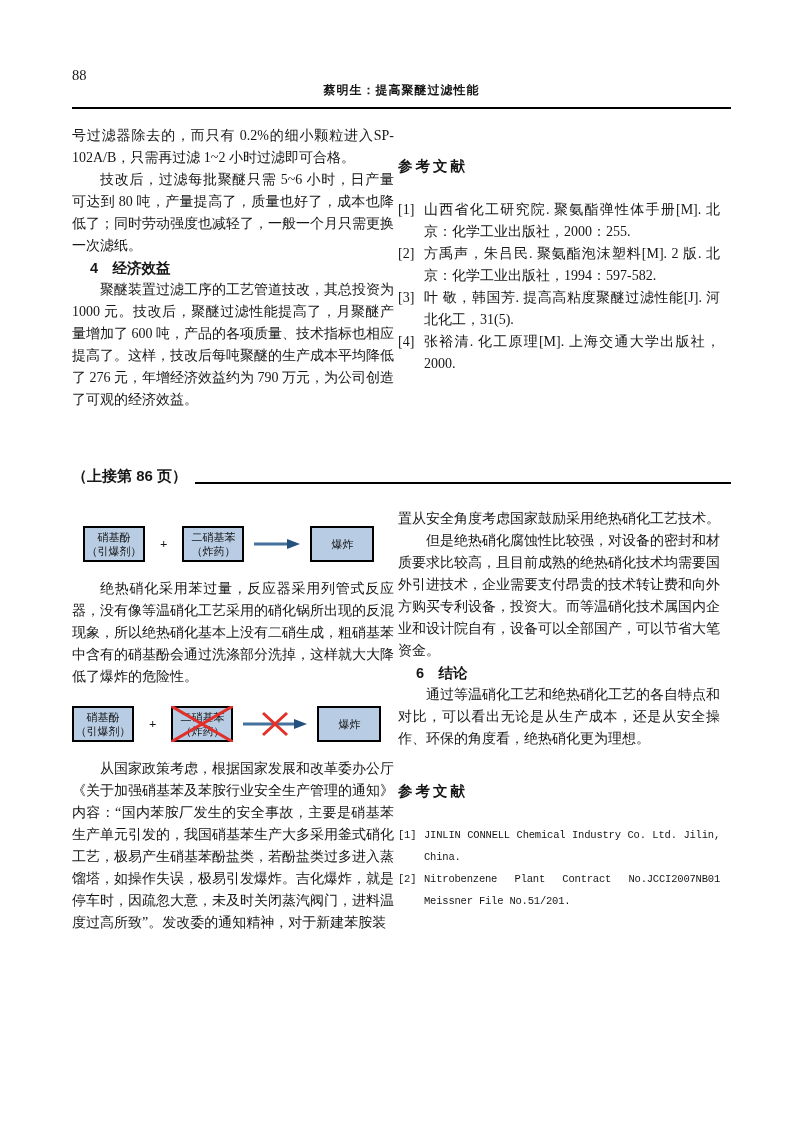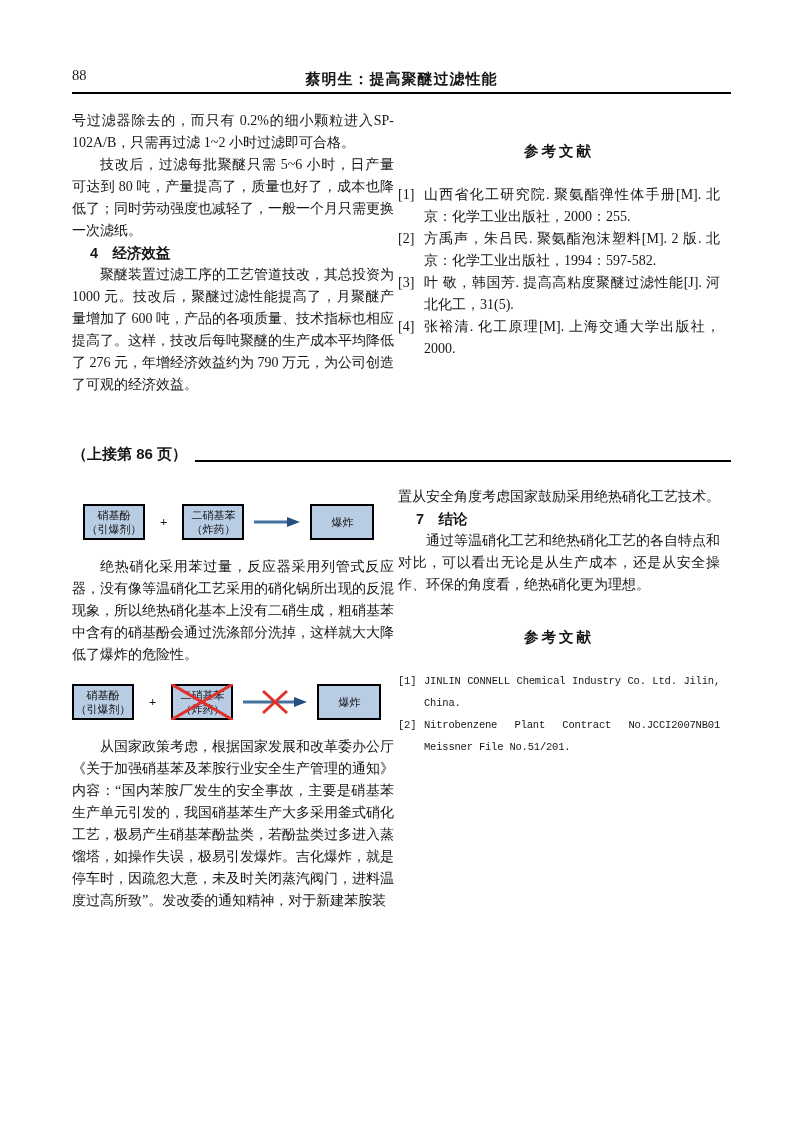--- a/index.html
+++ b/index.html
@@ -3,43 +3,43 @@
 <meta charset="utf-8">
 <style>
   html,body{margin:0;padding:0;}
   body{
     width:793px;height:1122px;background:#ffffff;position:relative;
     font-family:"Liberation Serif","DejaVu Serif",serif;color:#161616;
     -webkit-font-smoothing:antialiased;
   }
   .sheet{position:absolute;left:72px;top:66px;width:659px;}
   
-  .hdr{position:relative;border-bottom:2.5px solid #000;padding-bottom:6px;height:20px;}
+  .hdr{position:relative;border-bottom:2.5px solid #000;padding-bottom:21px;height:20px;}
   .pgnum{font-size:14.5px;}
-  .rtitle{position:absolute;left:0;right:0;top:4px;text-align:center;
-    font-weight:bold;font-size:15px;font-family:"Liberation Sans","DejaVu Sans",sans-serif;letter-spacing:1px;}
+  .rtitle{position:absolute;left:0;right:0;top:16px;text-align:center;
+    font-weight:bold;font-size:12px;font-family:"Liberation Sans","DejaVu Sans",sans-serif;letter-spacing:1px;}
   
   .cols{display:flex;gap:4px;}
   .cols-top{margin-top:16px;height:326px;}
   .col{width:322px;font-size:14px;line-height:22px;text-align:justify;}
   p.body{margin:0;}
   p.ind{text-indent:2em;}
   .sec-heading{font-weight:bold;font-size:14.5px;line-height:22px;
     font-family:"Liberation Sans","DejaVu Sans",sans-serif;margin-left:18px;}
-  .ref-heading{text-align:center;font-weight:bold;font-size:14.5px;
+  .ref-heading{text-align:left;font-weight:bold;font-size:14.5px;
     font-family:"Liberation Sans","DejaVu Sans",sans-serif;letter-spacing:3px;
     margin:30px 0 22px 0;}
   .reflist{}
   .ref{display:flex;line-height:22px;}
   .ref .lab{flex:none;width:26px;}
   .ref .txt{flex:1;}
   .ref-mono{font-family:"Liberation Mono","DejaVu Sans Mono",monospace;
     font-size:10.5px;letter-spacing:-0.2px;line-height:22px;}
   
-  .cont{display:flex;align-items:flex-end;margin-top:4px;height:24px;
+  .cont{display:flex;align-items:flex-end;margin-top:11px;height:24px;
     font-weight:bold;font-size:15px;
     font-family:"Liberation Sans","DejaVu Sans",sans-serif;}
   .cont-rule{flex:1;border-bottom:2px solid #000;margin-left:8px;margin-bottom:2px;}
   .cols-bottom{margin-top:22px;}
   
   .diagram{display:flex;align-items:center;height:40px;margin:16px 0 14px 0;}
   .d2{margin-top:16px;}
   .dbox{background:#b8cce4;border:2px solid #000;width:58px;height:32px;
     display:flex;flex-direction:column;justify-content:center;align-items:center;
     text-align:center;font-size:11px;line-height:14px;flex:none;position:relative;}
@@ -146,21 +146,22 @@
         <div class="dbox dbox-result">
           <span>爆炸</span>
         </div>
       </div>
 
       <p class="body ind">从国家政策考虑，根据国家发展和改革委办公厅《关于加强硝基苯及苯胺行业安全生产管理的通知》内容：“国内苯胺厂发生的安全事故，主要是硝基苯生产单元引发的，我国硝基苯生产大多采用釜式硝化工艺，极易产生硝基苯酚盐类，若酚盐类过多进入蒸馏塔，如操作失误，极易引发爆炸。吉化爆炸，就是停车时，因疏忽大意，未及时关闭蒸汽阀门，进料温度过高所致”。发改委的通知精神，对于新建苯胺装</p>
     </div>
 
     <div class="col">
       <p class="body">置从安全角度考虑国家鼓励采用绝热硝化工艺技术。</p>
-      <div class="sec-heading">7　结论</div>
+      <p class="body ind">但是绝热硝化腐蚀性比较强，对设备的密封和材质要求比较高，且目前成熟的绝热硝化技术均需要国外引进技术，企业需要支付昂贵的技术转让费和向外方购买专利设备，投资大。而等温硝化技术属国内企业和设计院自有，设备可以全部国产，可以节省大笔资金。</p>
+      <div class="sec-heading">6　结论</div>
       <p class="body ind">通过等温硝化工艺和绝热硝化工艺的各自特点和对比，可以看出无论是从生产成本，还是从安全操作、环保的角度看，绝热硝化更为理想。</p>
 
       <div class="ref-heading">参考文献</div>
       <div class="reflist ref-mono">
         <div class="ref">
           <span class="lab">[1]</span>
           <span class="txt">JINLIN CONNELL Chemical Industry Co. Ltd. Jilin, China.</span>
         </div>
         <div class="ref">
           <span class="lab">[2]</span>

